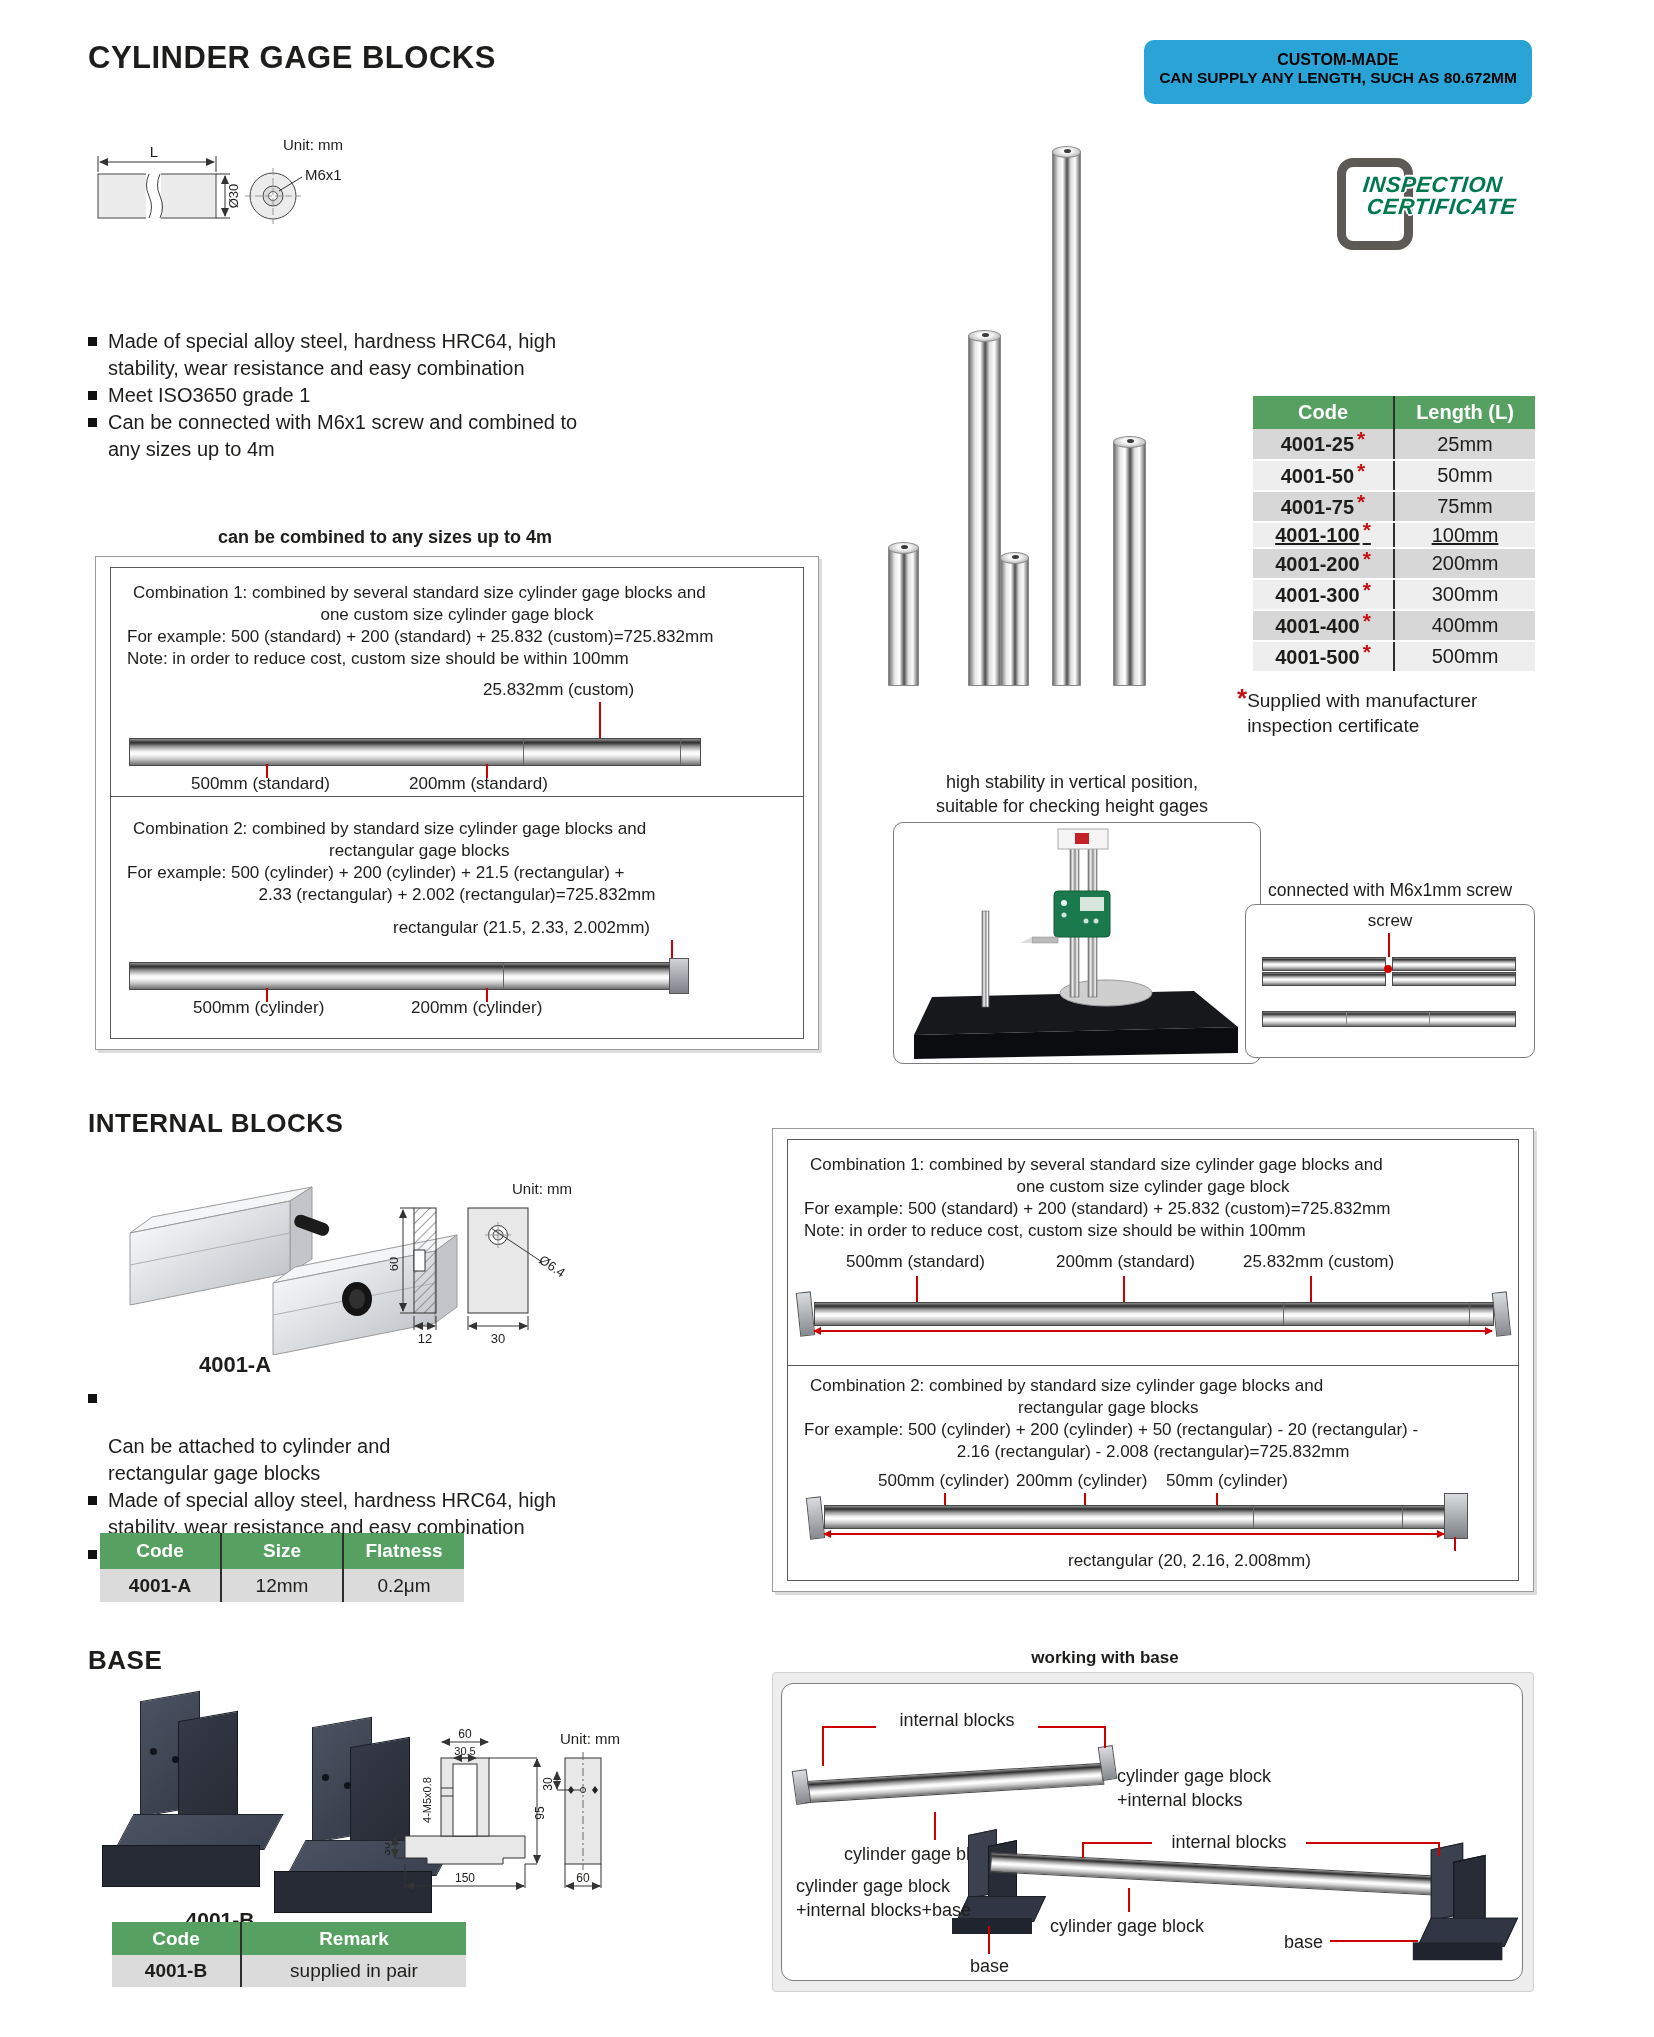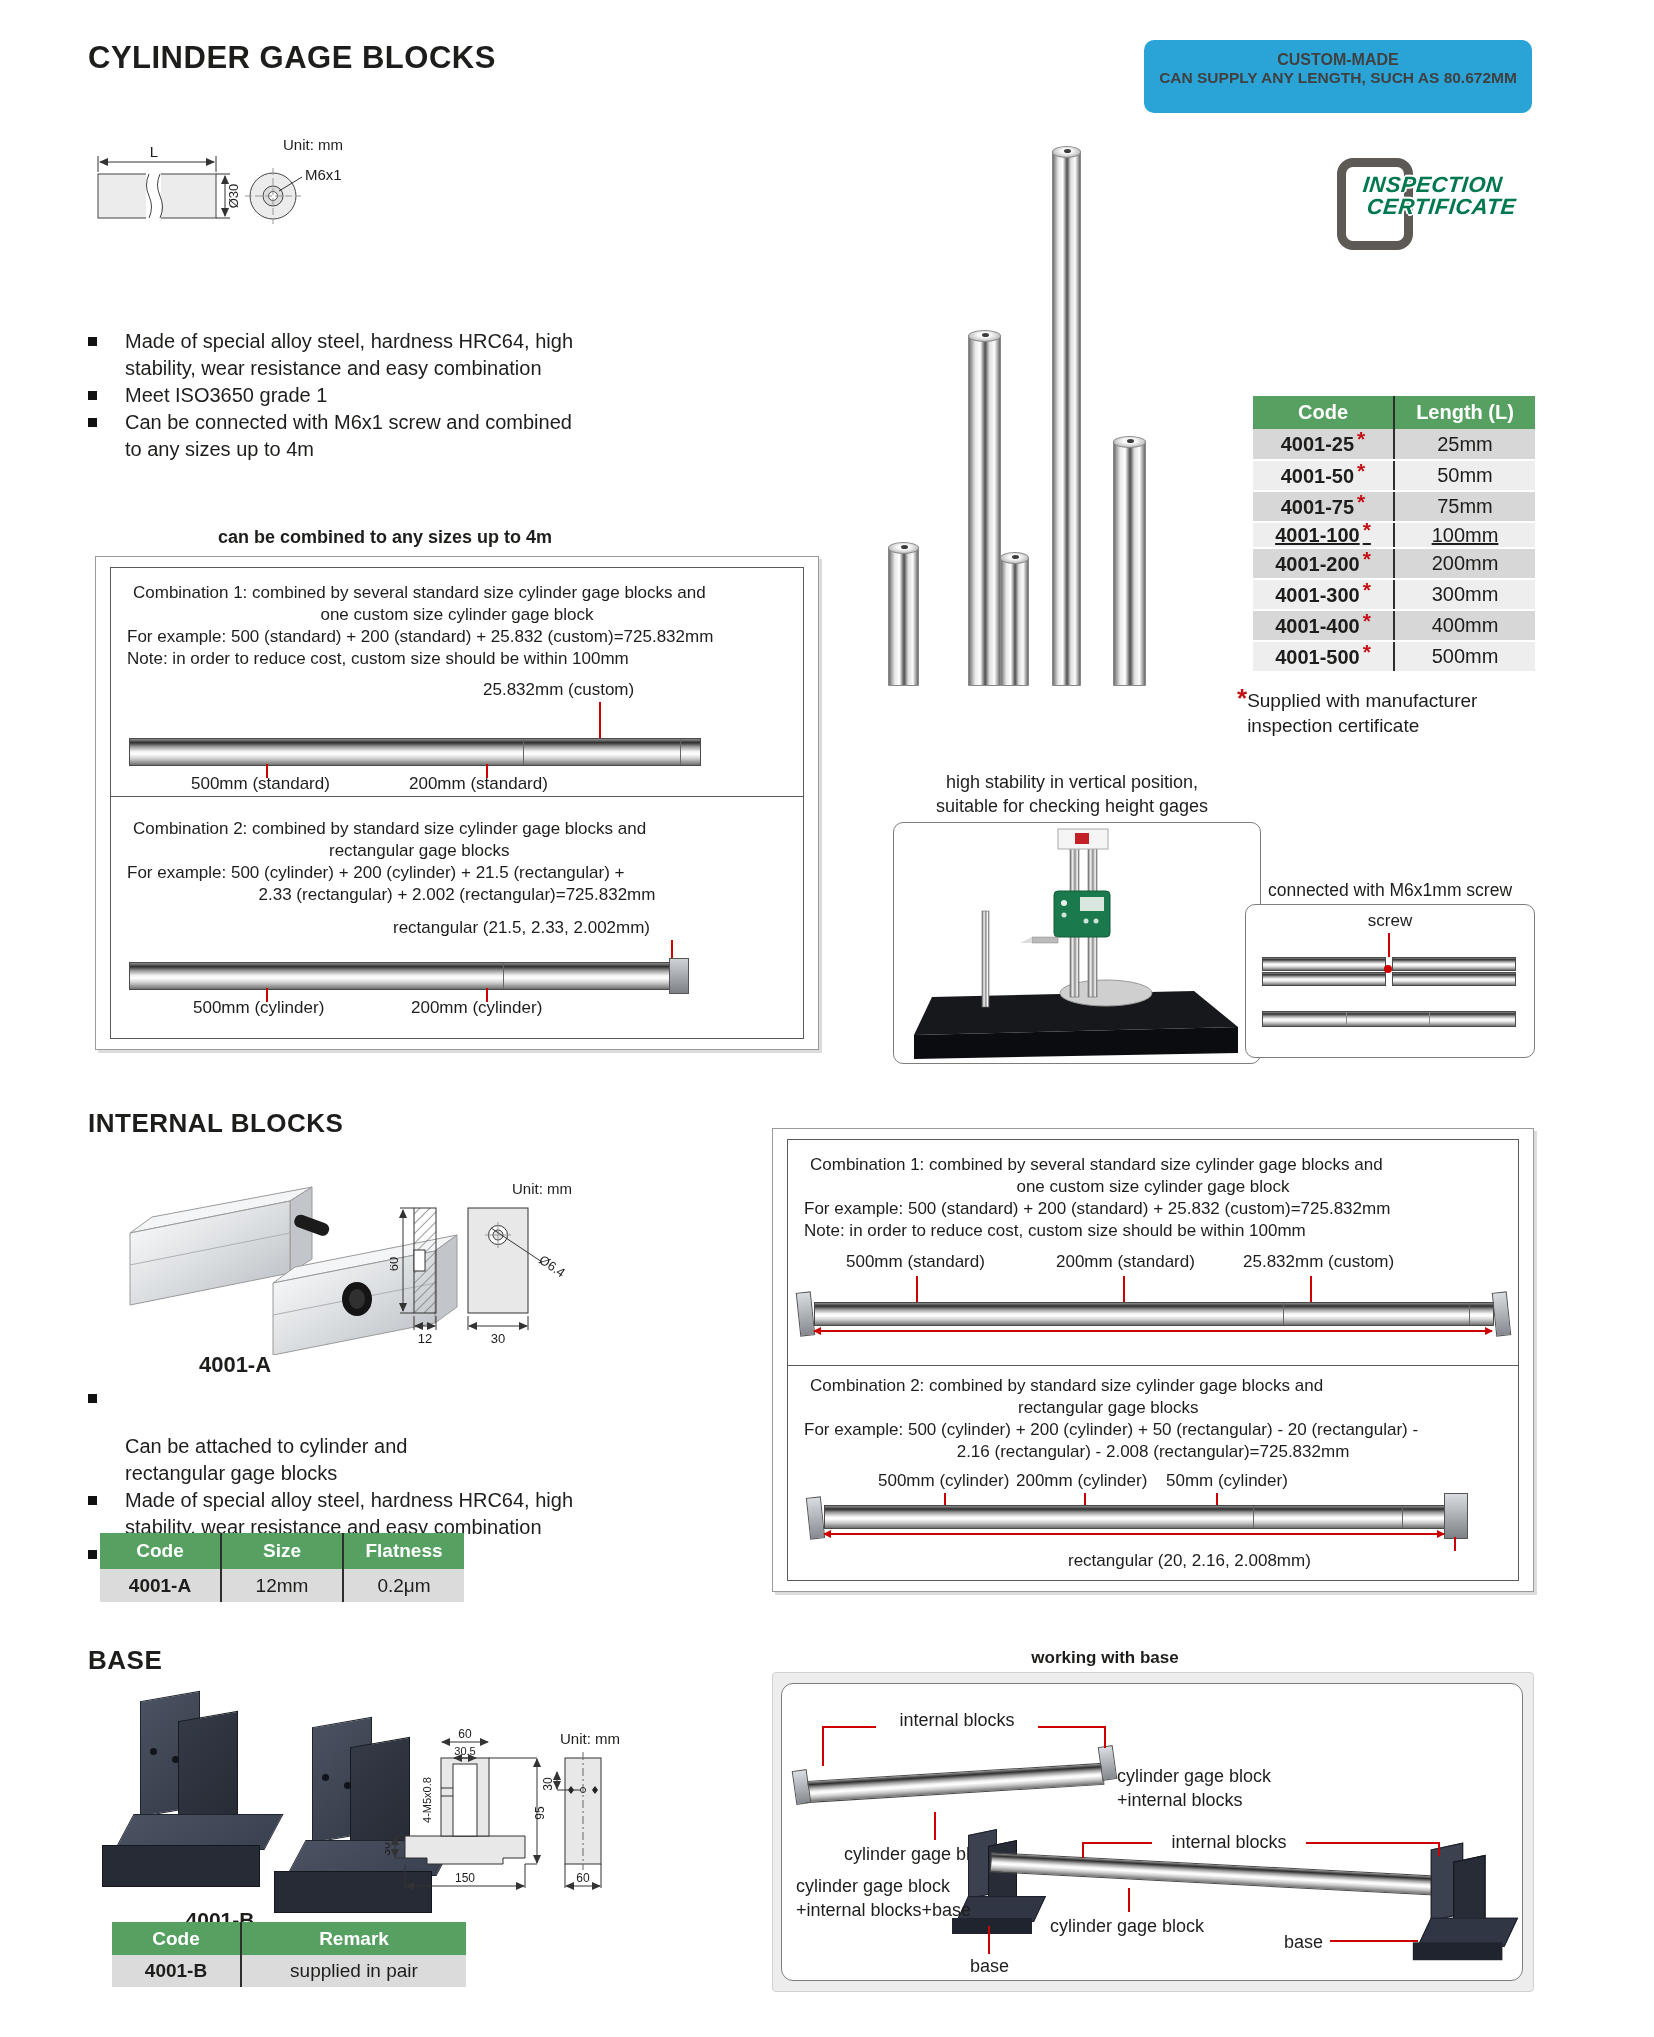--- a/index.html
+++ b/index.html
@@ -21,21 +21,21 @@
   .combo-box{position:absolute;border:1px solid #9a9a9a;background:#fff;box-shadow:3px 3px 0 #dcdcdc;}
   .combo-inner{position:absolute;left:14px;right:14px;top:10px;bottom:10px;border:1px solid #5a5a5a;}
   .panel{position:absolute;left:0;right:0;}
   .seg{position:absolute;top:0;bottom:0;width:1px;background:#666;}
   .iblock{position:absolute;width:13px;background:linear-gradient(180deg,#d9dce0,#86898f);border:1px solid #555;}
   .red-dim{position:absolute;height:2px;background:#c00;}
   .red-dim::before,.red-dim::after{content:"";position:absolute;top:-3px;border-top:4px solid transparent;border-bottom:4px solid transparent;}
   .red-dim::before{left:-1px;border-right:8px solid #c00;}
   .red-dim::after{right:-1px;border-left:8px solid #c00;}
   
-  .feat{display:flex;gap:28px;font-size:20px;line-height:27px;margin:0 0 0 0;}
+  .feat{display:flex;gap:11px;font-size:20px;line-height:27px;margin:0 0 0 0;}
   .feat .sq{flex:none;width:9px;height:9px;background:#111;margin-top:9px;}
   
   table.gt{border-collapse:collapse;table-layout:fixed;}
   table.gt th{background:var(--green);color:#fff;font-weight:bold;}
   table.gt th,table.gt td{text-align:center;padding:0;}
   table.gt td{border-bottom:2px solid #fff;}
   table.gt .div{border-left:2px solid #2e2e2e;}
   .star{color:var(--red);font-weight:bold;font-size:21px;position:relative;top:-5px;margin-left:3px;}
   
   .cyl{position:absolute;background:linear-gradient(90deg,#707070 0%,#e9e9e9 20%,#ffffff 36%,#4e4e4e 52%,#dedede 66%,#fcfcfc 82%,#6a6a6a 100%);border:1px solid #888;border-radius:3px 3px 0 0;}
@@ -63,21 +63,21 @@
            text-shadow:2px 0 0 #fff,-2px 0 0 #fff,0 2px 0 #fff,0 -2px 0 #fff,1px 1px 0 #fff,-1px -1px 0 #fff;}
   svg text{font-family:"Liberation Sans","DejaVu Sans",sans-serif;fill:#1d1d1b;}
 </style>
 </head>
 <body>
 
 <div class="page">
 
   <div class="abs" style="left:88px;top:40px;font-size:31px;font-weight:bold;letter-spacing:.5px;">CYLINDER GAGE BLOCKS</div>
 
-  <div class="abs" style="left:1144px;top:40px;width:388px;height:73px;background:var(--blue);border-radius:10px;color:#404040;text-align:center;">
+  <div class="abs" style="left:1144px;top:40px;width:388px;height:64px;background:var(--blue);border-radius:10px;color:#000000;text-align:center;">
     <div style="margin-top:11px;font-size:16px;font-weight:bold;">CUSTOM-MADE</div>
     <div style="font-size:15.5px;font-weight:bold;">CAN SUPPLY ANY LENGTH, SUCH AS 80.672MM</div>
   </div>
 
   <svg class="abs" style="left:88px;top:130px;" width="330" height="120" viewBox="0 0 330 120">
     <defs>
       <marker id="arr1" markerWidth="9" markerHeight="8" refX="8" refY="4" orient="auto">
           <path d="M0,0 L9,4 L0,8 Z" fill="#333"></path>
         </marker>
       <marker id="arr1b" markerWidth="9" markerHeight="8" refX="1" refY="4" orient="auto">

